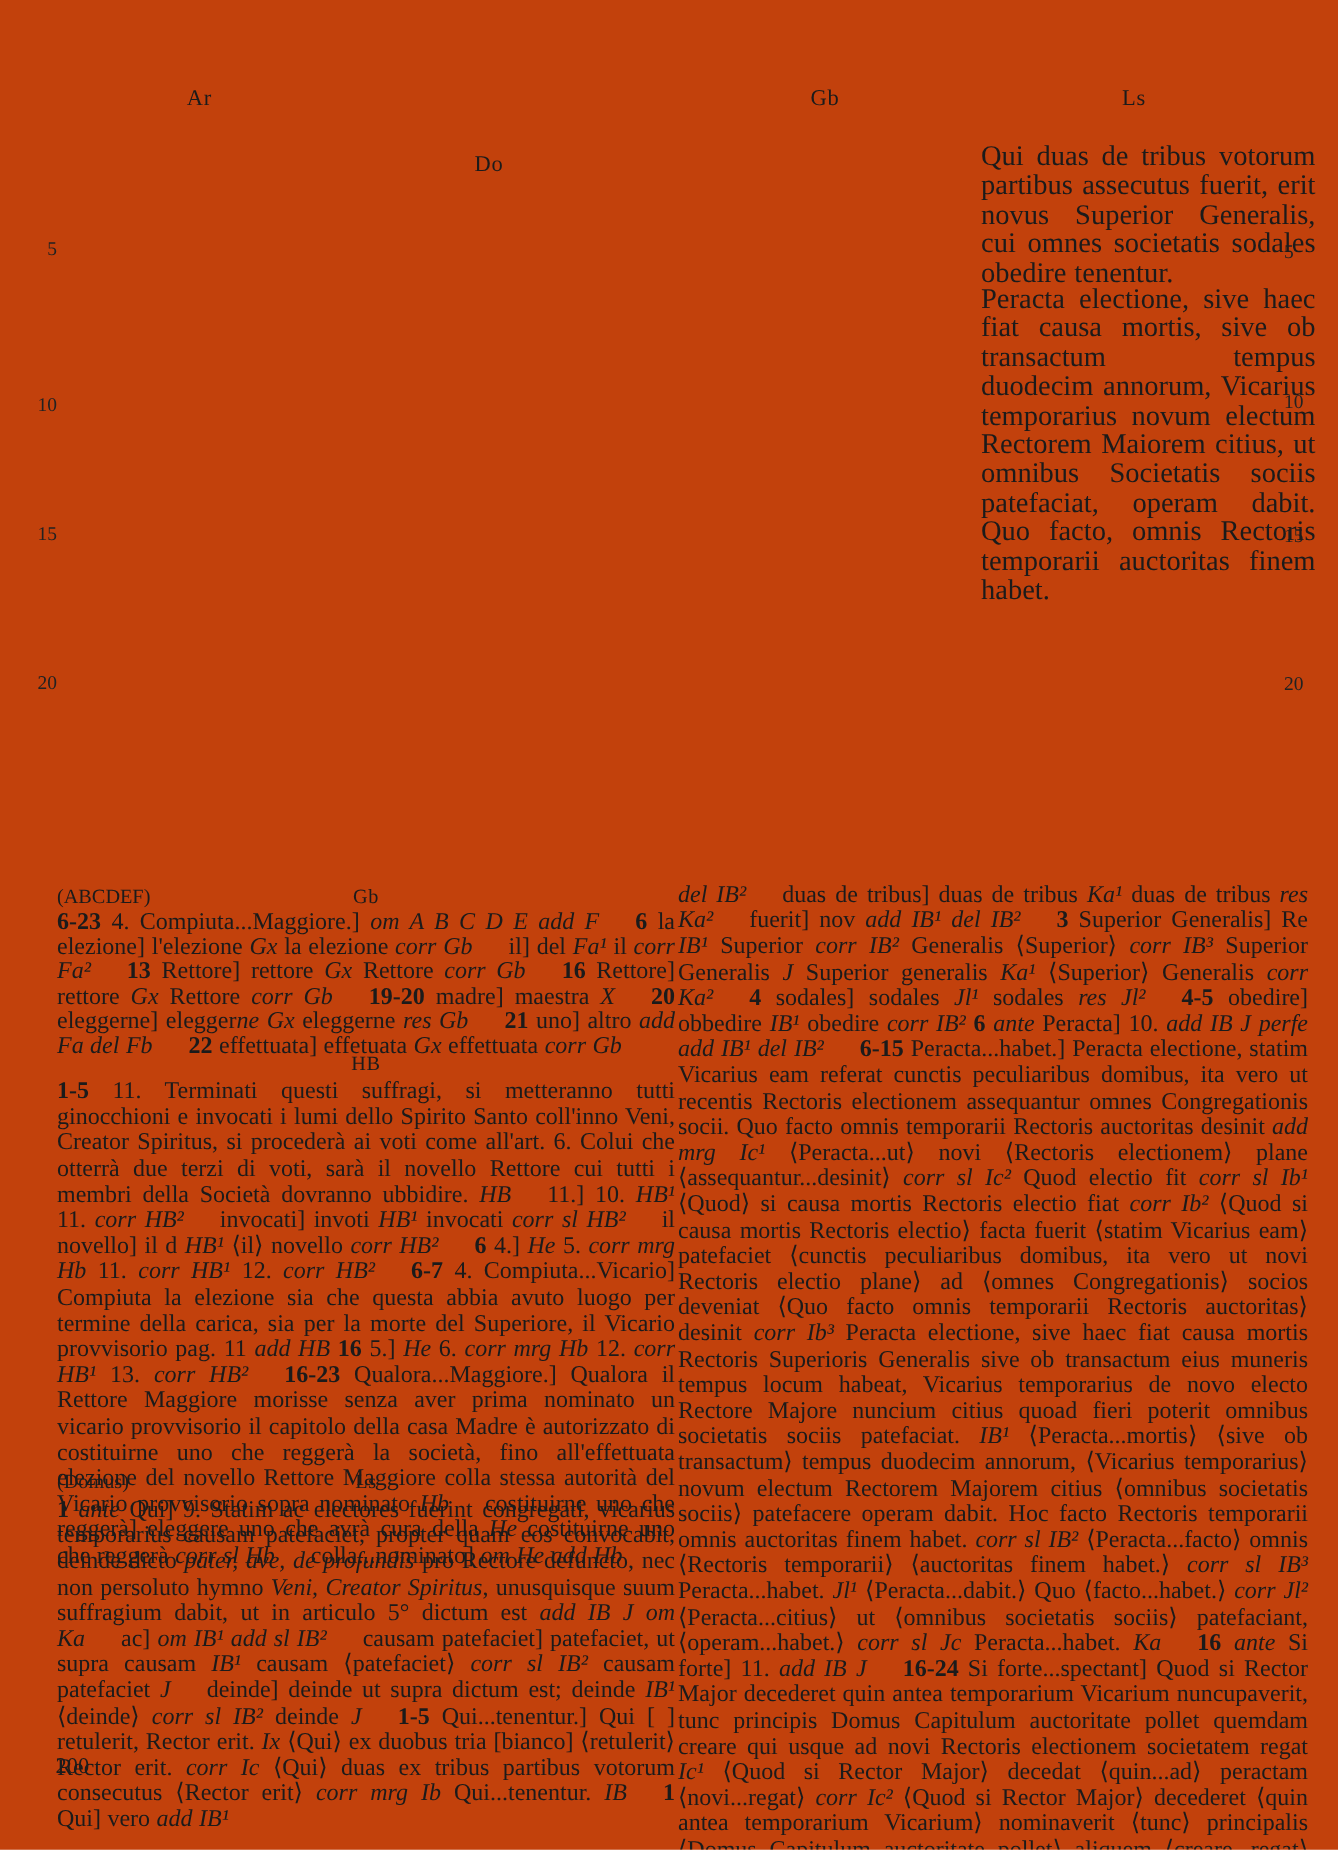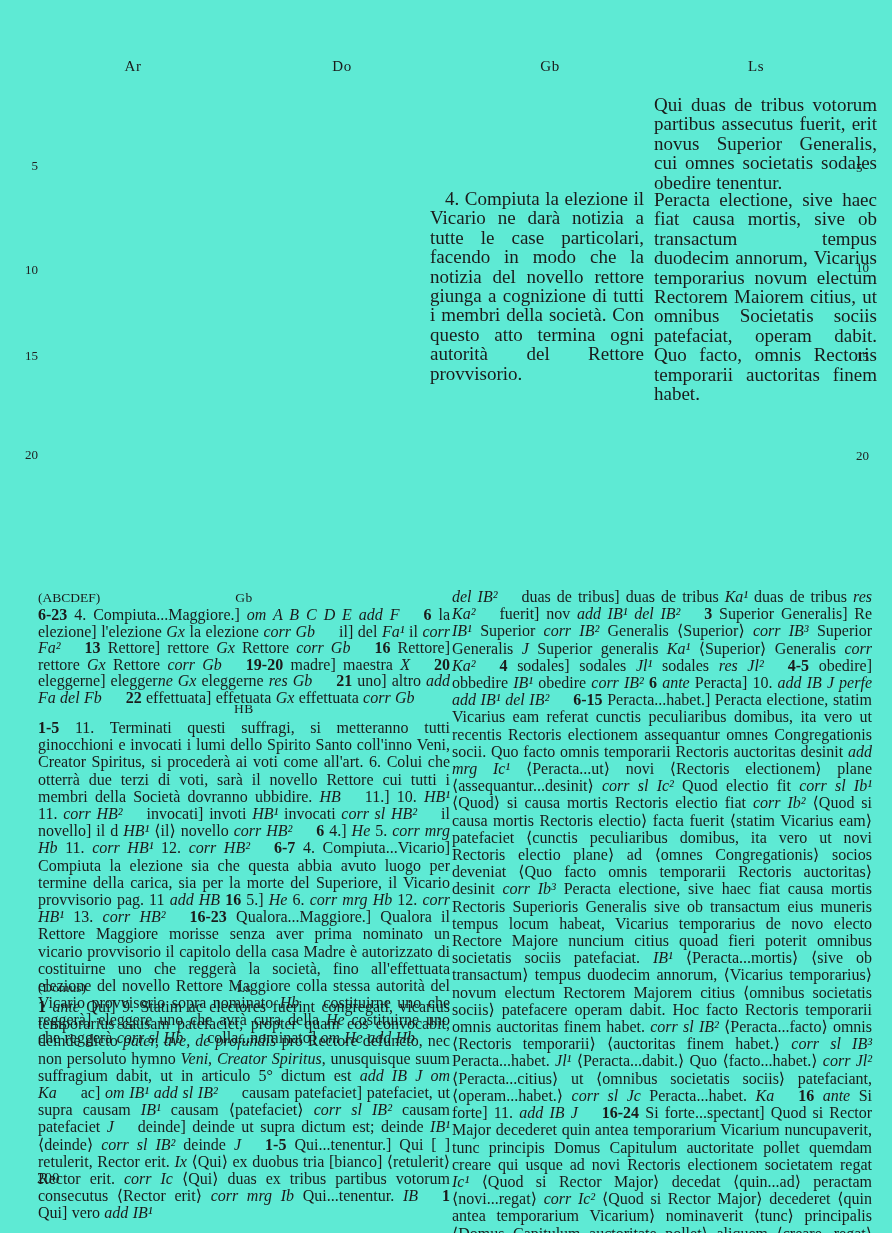--- a/index.html
+++ b/index.html
@@ -44,40 +44,39 @@
   .app-block i { font-style:italic; }
   .app-block b { font-weight:bold; }
   .pageno {
     position:absolute;
     font-size:15px;
   }
 </style>
 </head>
 <body>
 
-<div class="page" style="background: #5eead4; color: rgb(27, 27, 27);">
+<div class="page" style="background: #c2410c; color: rgb(27, 27, 27);">
 
   <span class="colhead" style="left:103px;">Ar</span>
-  <span class="colhead" style="left:312px;">Do</span>
+  <span class="colhead" style="left:296px;margin-top:44px;">Do</span>
   <span class="colhead" style="left:520px;">Gb</span>
   <span class="colhead" style="left:726px;">Ls</span>
 
   <span class="lineno left" style="left:16px; top:158px;">5</span>
   <span class="lineno left" style="left:16px; top:262px;">10</span>
   <span class="lineno left" style="left:16px; top:348px;">15</span>
   <span class="lineno left" style="left:16px; top:447px;">20</span>
 
   <span class="lineno" style="left:856px; top:160px;">5</span>
   <span class="lineno" style="left:856px; top:260px;">10</span>
   <span class="lineno" style="left:856px; top:349px;">15</span>
   <span class="lineno" style="left:856px; top:448px;">20</span>
 
   <div class="body-par" style="left:654px; top:95px; width:223px;">Qui duas de tribus votorum partibus assecutus fuerit, erit novus Superior Generalis, cui omnes societatis sodales obedire tenentur.</div>
 
-  <div class="body-par indent" style="left:430px; top:189px; width:214px;">4. Compiuta la elezione il Vicario ne darà notizia a tutte le case particolari, facendo in modo che la notizia del novello rettore giunga a cognizione di tutti i membri della società. Con questo atto termina ogni autorità del Rettore provvisorio.</div>
   <div class="body-par" style="left:654px; top:175px; width:223px;margin-top:15px;">Peracta electione, sive haec fiat causa mortis, sive ob transactum tempus duodecim annorum, Vicarius temporarius novum electum Rectorem Maiorem citius, ut omnibus Societatis sociis patefaciat, operam dabit. Quo facto, omnis Rectoris temporarii auctoritas finem habet.</div>
 
 
   <div class="app-head" style="left:38px; top:590px;">
     <span class="siglum">(ABCDEF)</span>
     <span class="title">Gb</span>
   </div>
   <div class="app-block" style="left:38px; top:607px; width:412px; line-height:16.6px;"><b>6-23</b> 4. Compiuta...Maggiore.] <i>om A B C D E add F</i>  <b>6</b> la elezione] l'elezione <i>Gx</i> la elezione <i>corr Gb</i>  il] del <i>Fa¹</i> il <i>corr Fa²</i>  <b>13</b> Rettore] rettore <i>Gx</i> Rettore <i>corr Gb</i>  <b>16</b> Rettore] rettore <i>Gx</i> Rettore <i>corr Gb</i>  <b>19-20</b> madre] maestra <i>X</i>  <b>20</b> eleggerne] elegger<i>ne</i> <i>Gx</i> eleggerne <i>res Gb</i>  <b>21</b> uno] altro <i>add Fa del Fb</i>  <b>22</b> effettuata] effetuata <i>Gx</i> effettuata <i>corr Gb</i></div>
 
   <div class="app-head" style="left:38px; top:701px;">

